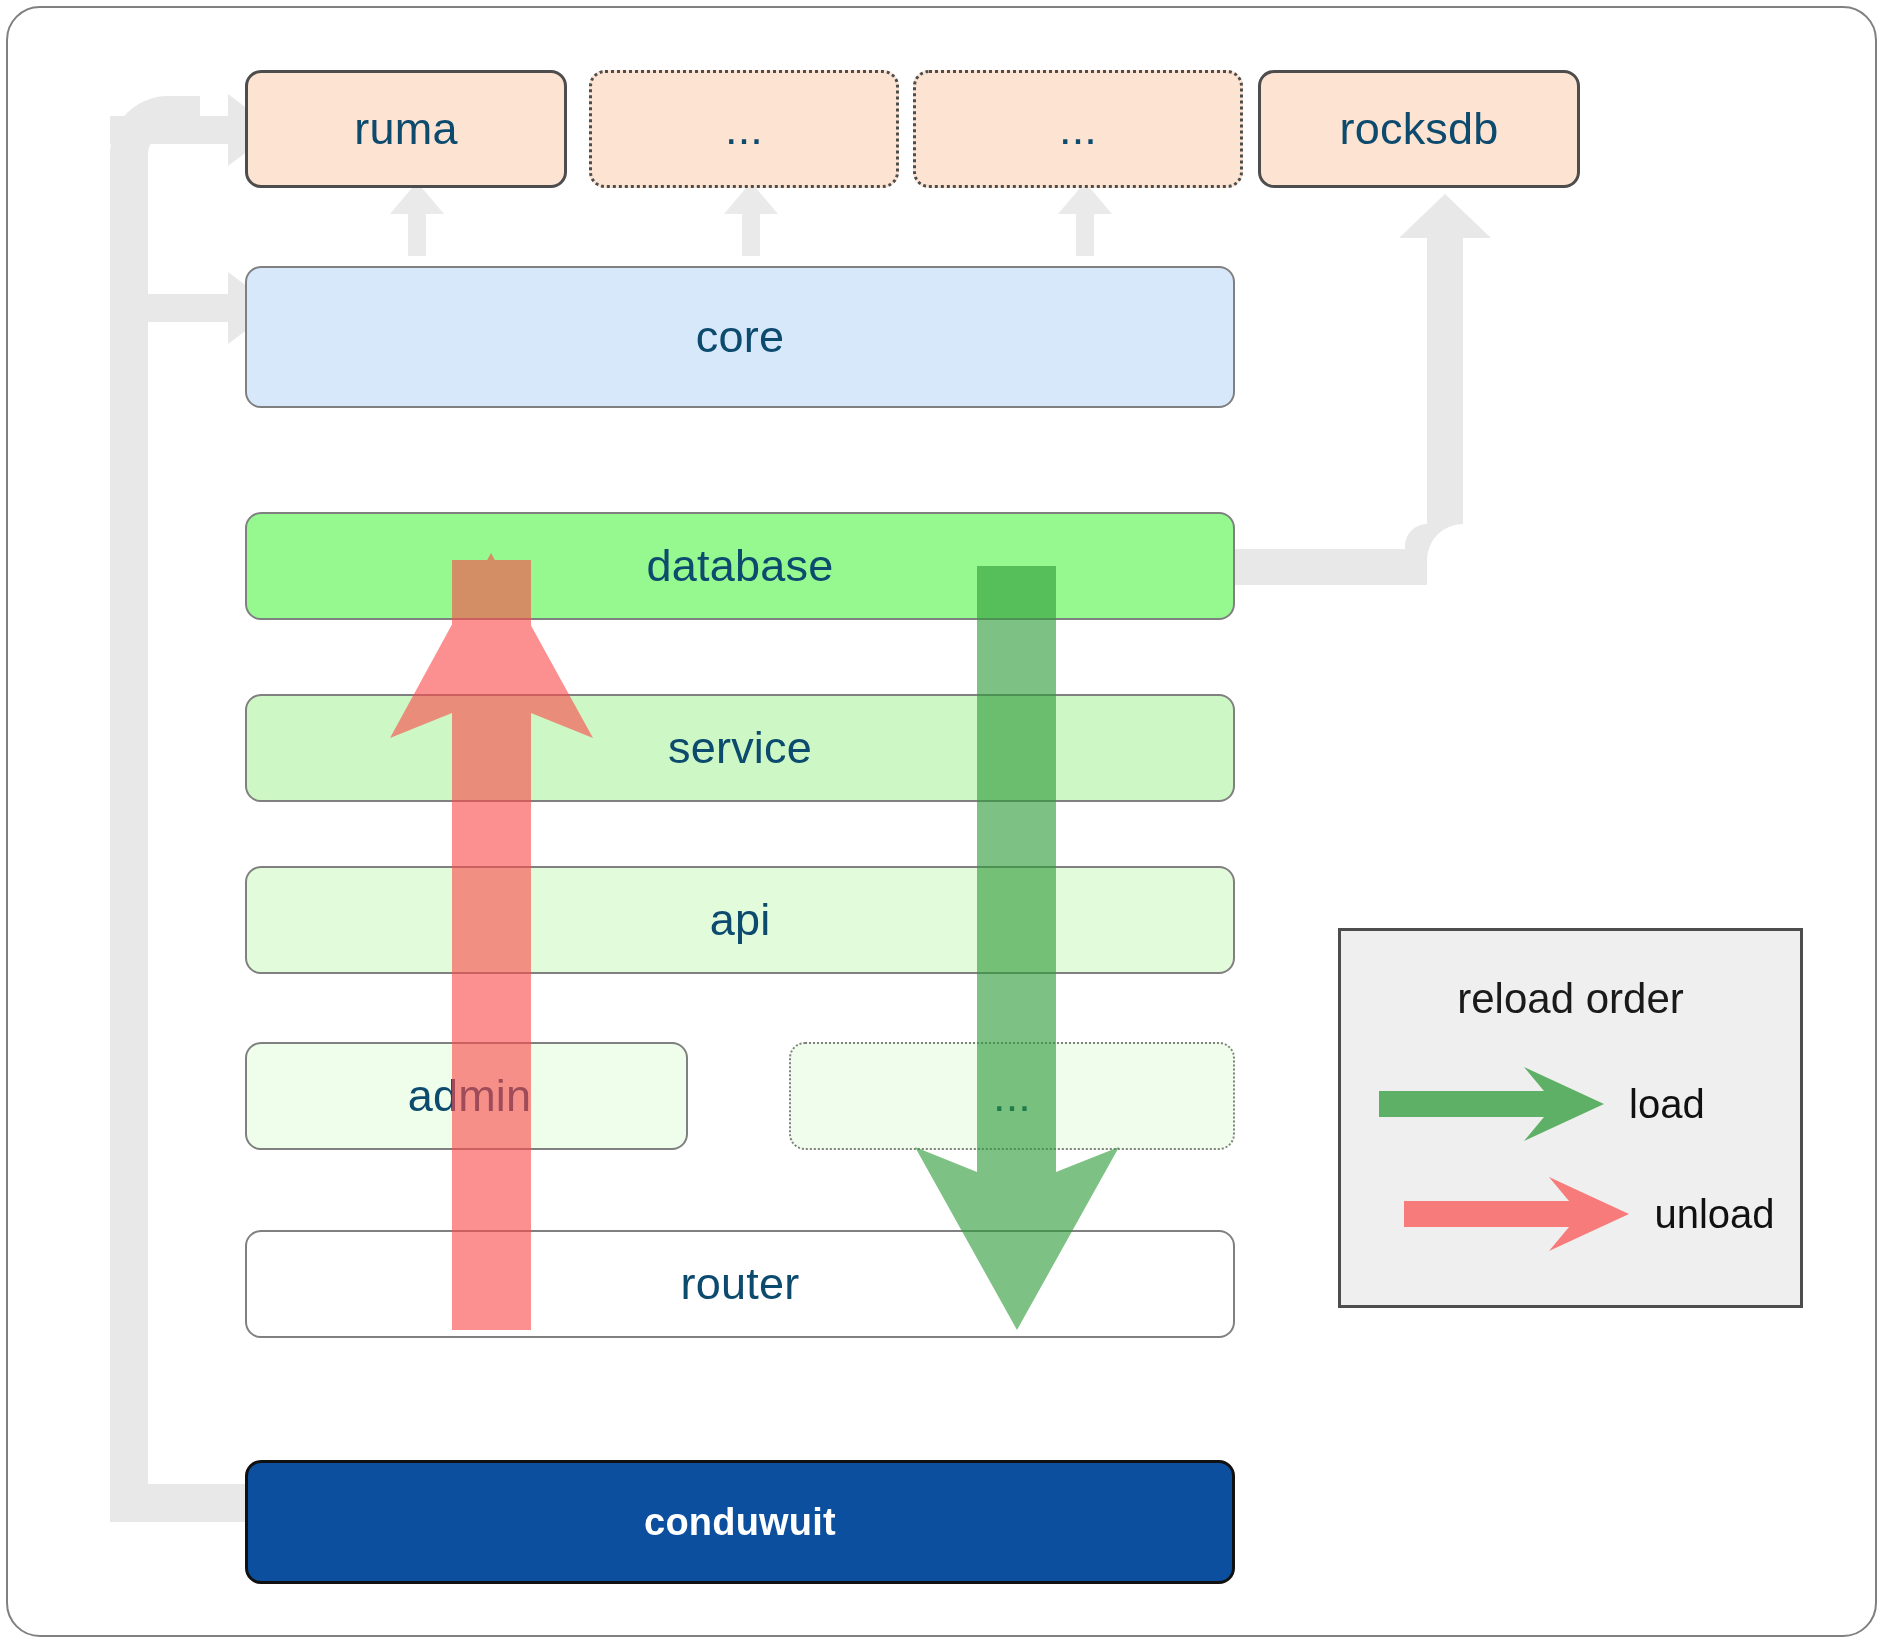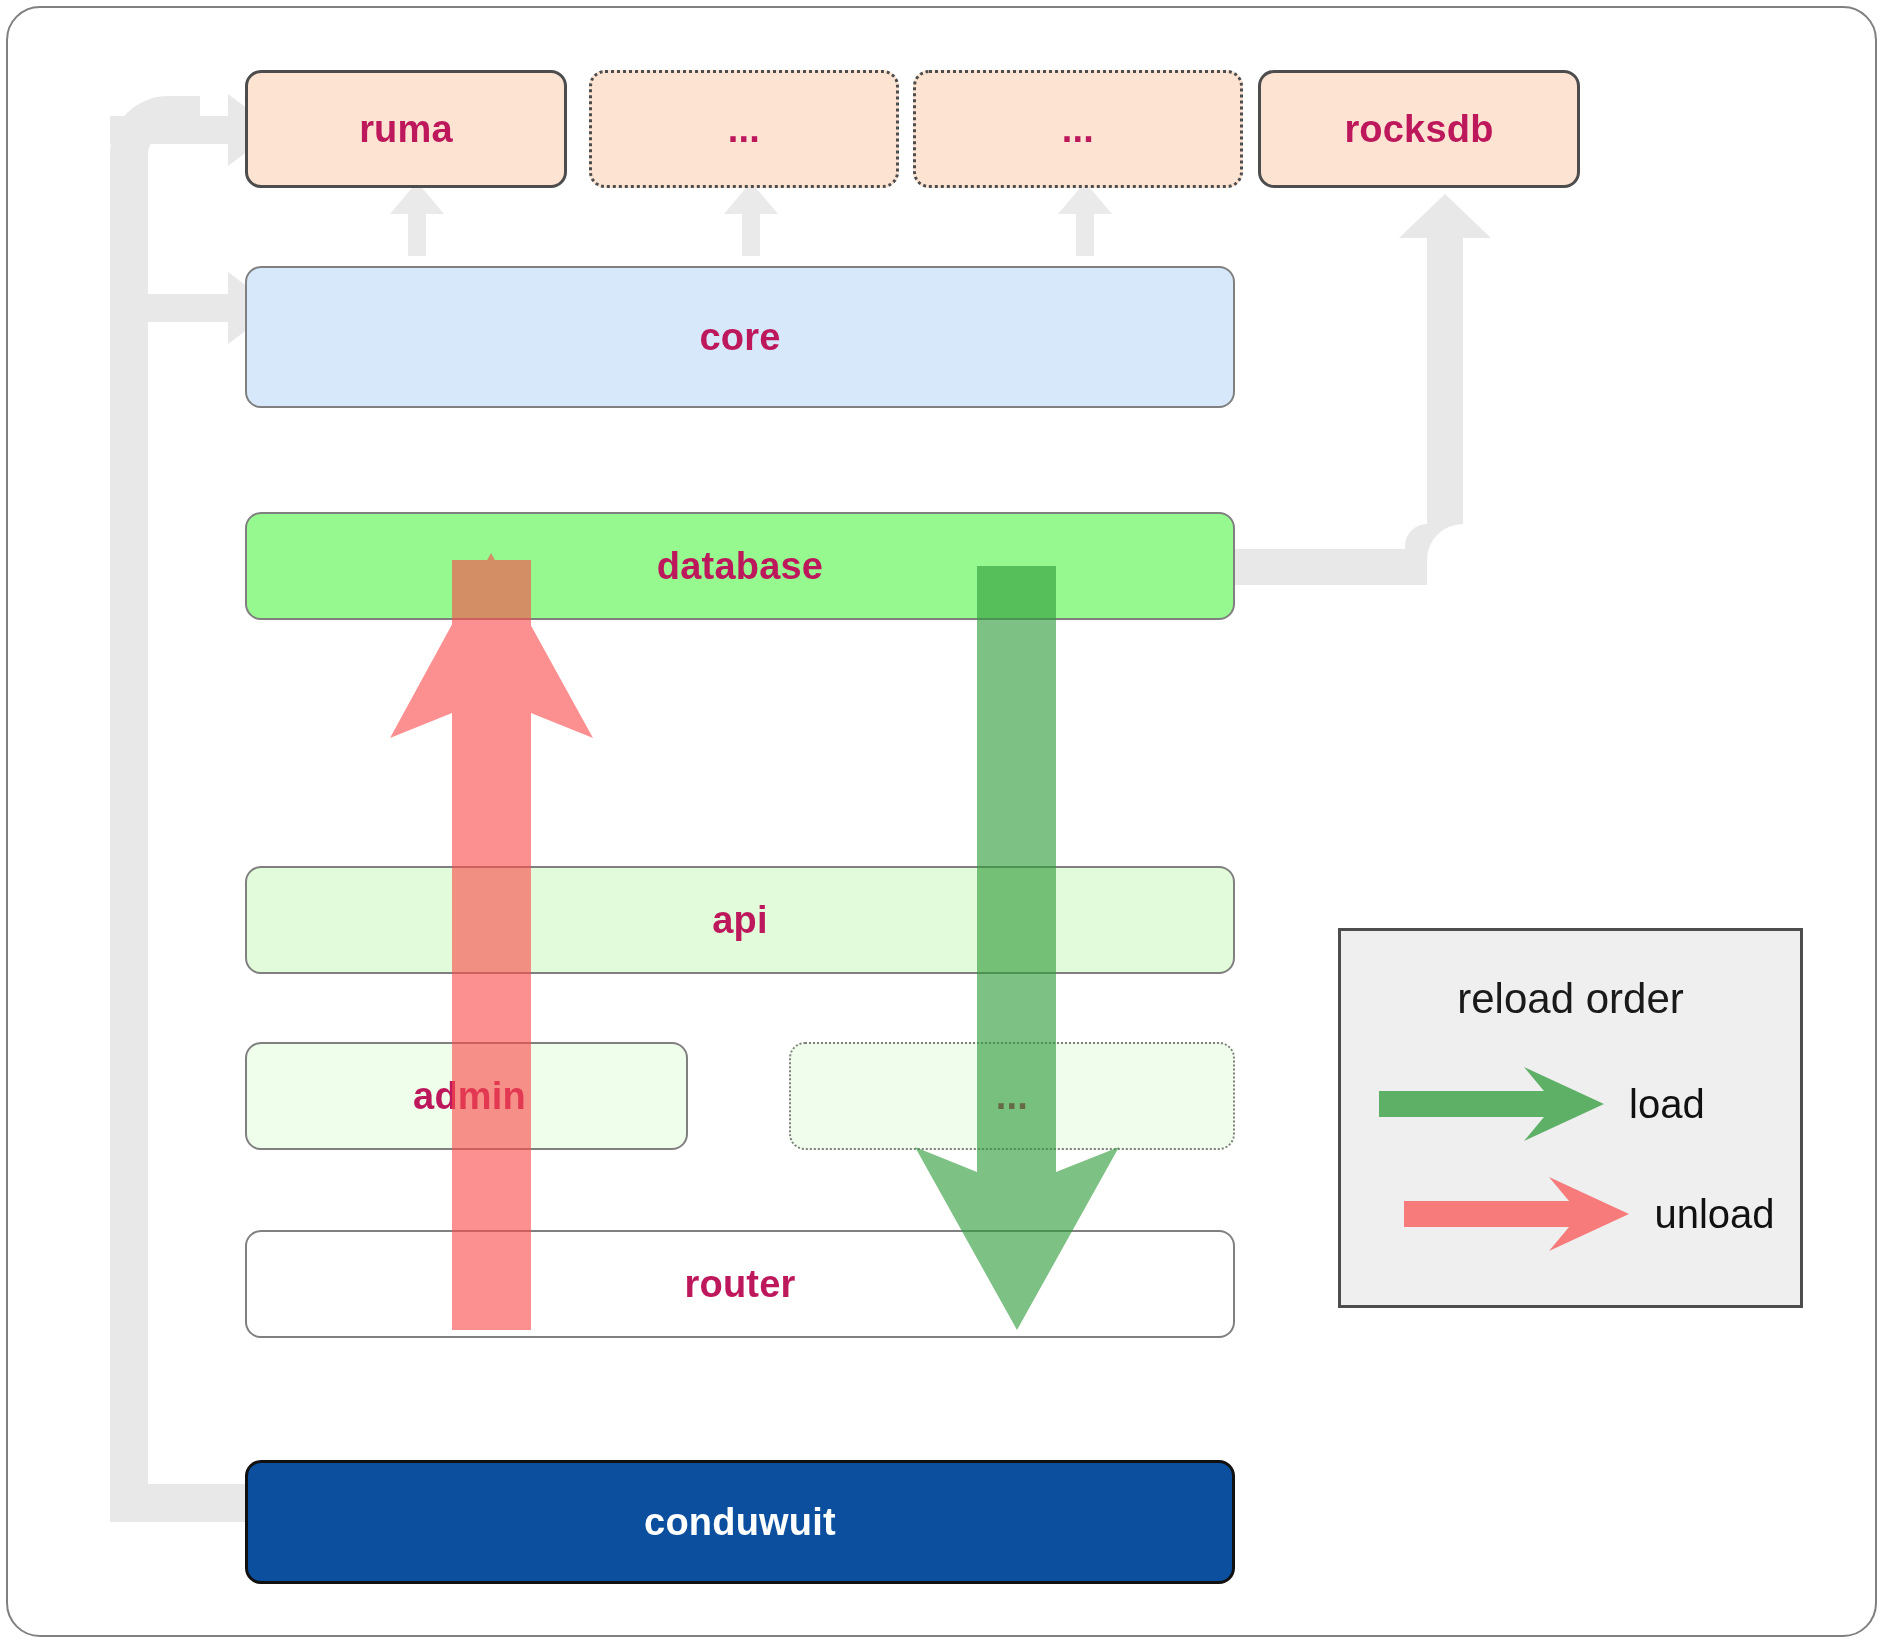--- a/index.html
+++ b/index.html
@@ -31,25 +31,24 @@
   }
 
   
   .node {
     position: absolute;
     box-sizing: border-box;
     display: flex;
     align-items: center;
     justify-content: center;
     border-radius: 14px;
-    font-size: 38px;
-    color: #be185d;
+    font-size: 45px;
+    color: #0c4a6e;
     letter-spacing: 0.2px;
     z-index: 4;
-    font-weight: bold;
   }
   .node .lbl { position: relative; z-index: 2; pointer-events: none; }
 
   
   .dep {
     background: #fde3d1;
     border: 3px solid #4d4d4d;
     height: 118px;
     top: 70px;
     border-radius: 16px;
@@ -195,20 +194,23 @@
   <div class="node dep" style="left:1258px; width:322px;">
     <span class="lbl">rocksdb</span>
   </div>
 
   <div class="node core">
     <span class="lbl">core</span>
   </div>
 
   <div class="node layer l-database">
     <span class="lbl">database</span>
+  </div>
+  <div class="node layer l-service">
+    <span class="lbl">service</span>
   </div>
   <div class="node layer l-api">
     <span class="lbl">api</span>
   </div>
   <div class="node layer l-admin">
     <span class="lbl">admin</span>
   </div>
   <div class="node layer l-dots">
     <span class="lbl">...</span>
   </div>

